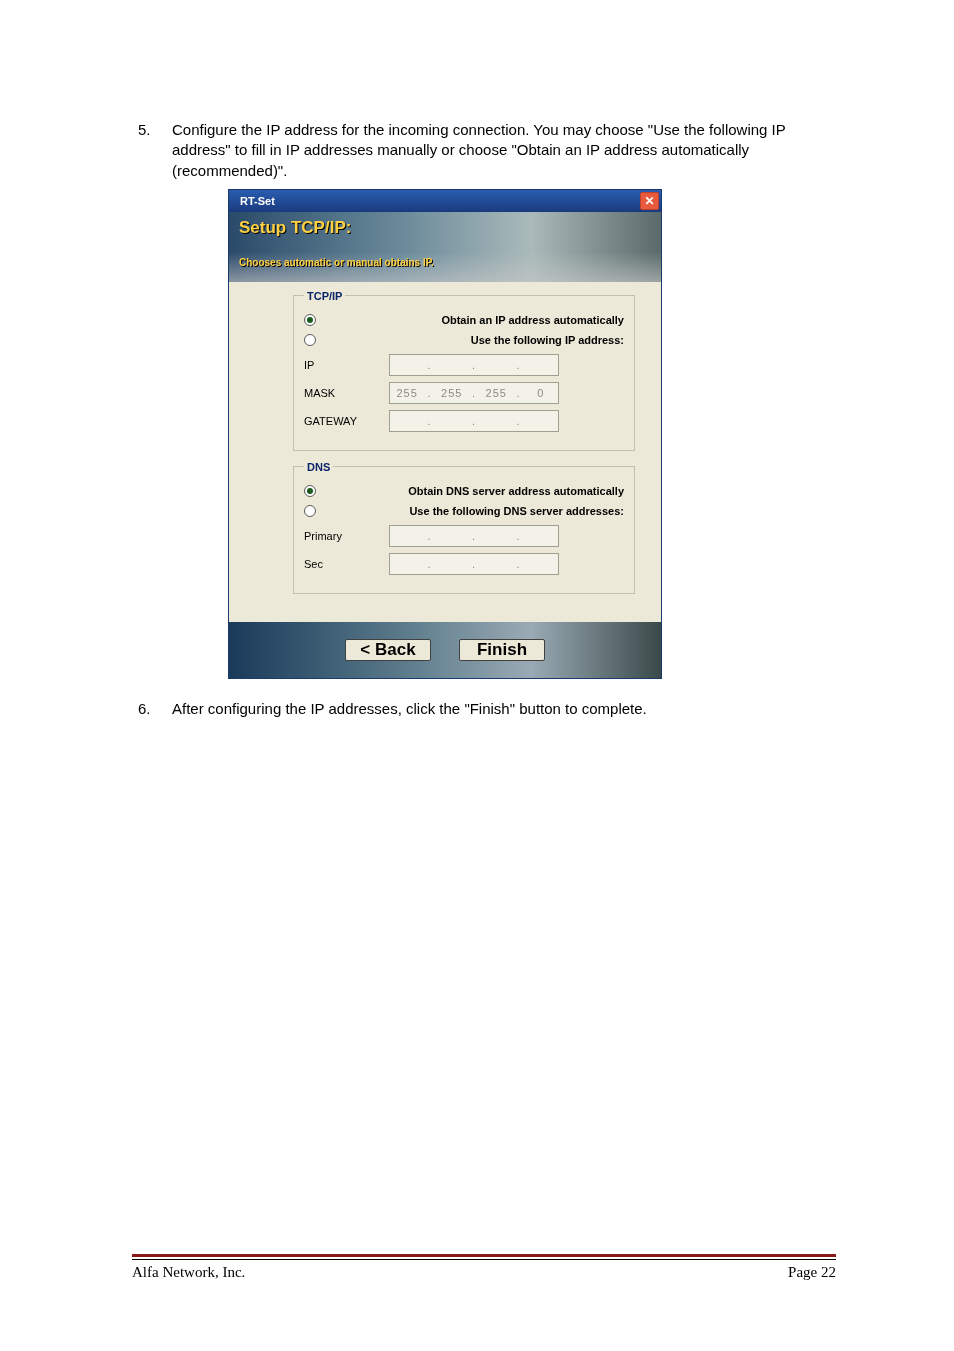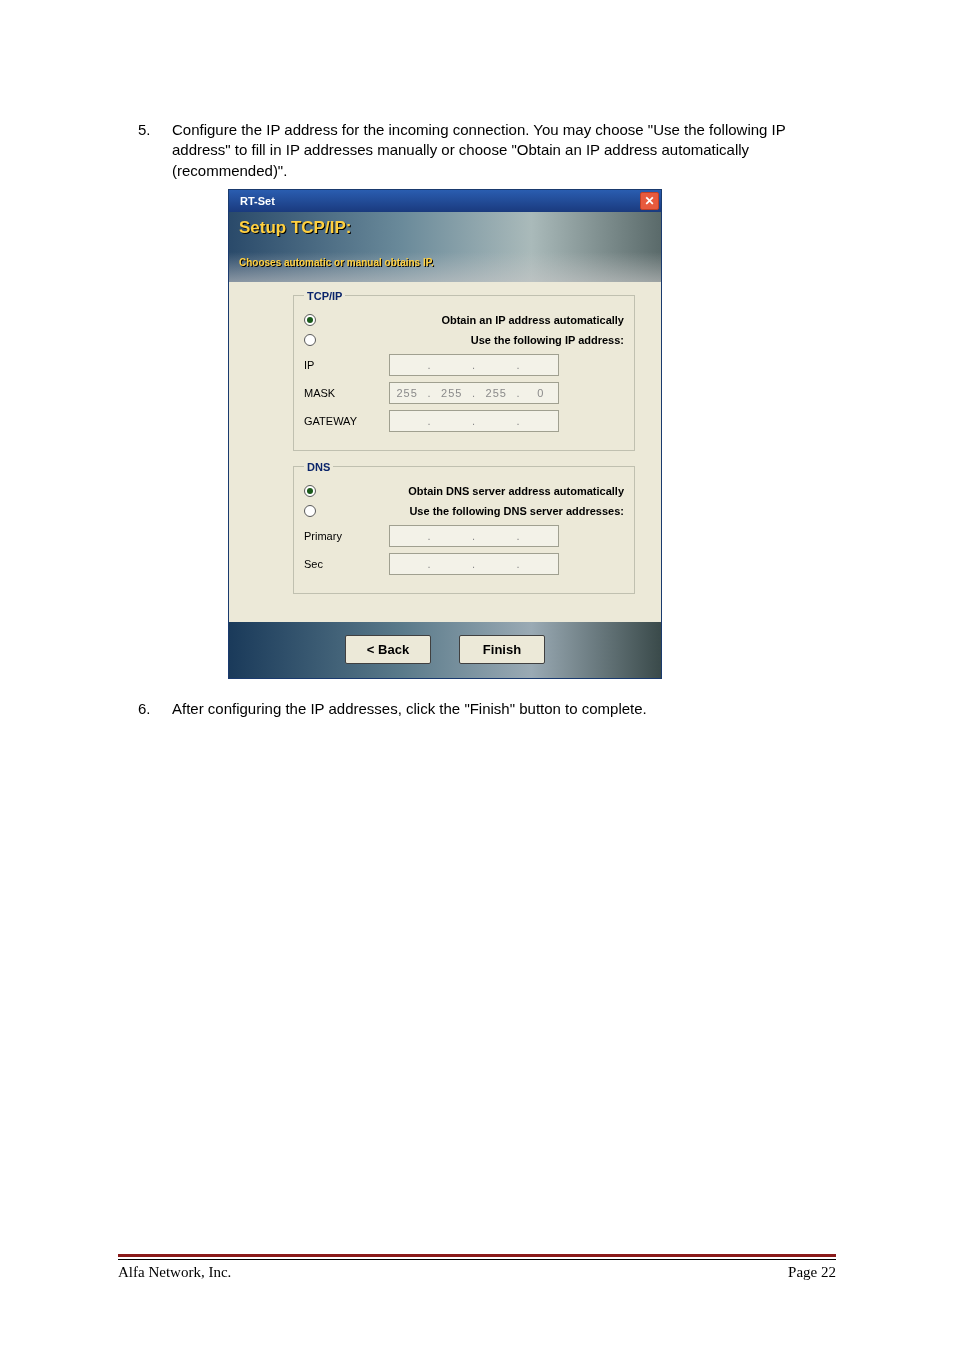--- a/index.html
+++ b/index.html
@@ -141,32 +141,32 @@
   .ipbox.disabled { background: #f3f2e8; }
   .ipoct { width: 30px; text-align: center; }
   .ipdot { width: 6px; text-align:center; }
 
   .button-bar {
     height: 56px;
     background: linear-gradient(90deg, #1a3a5a 0%, #5a7a8a 40%, #9aaab4 70%, #3a4a4a 100%);
     display:flex; align-items:center; justify-content:center; gap:28px;
   }
   .winbtn {
-    width: 86px; height: 29px;
+    width: 86px; height: 22px;
     background: #ece9d8;
     border: 1px solid #404040;
     border-radius: 2px;
-    font-size: 13px;
+    font-size: 17px;
     font-weight: bold;
     display:flex; align-items:center; justify-content:center;
   }
 
   .footer {
     position: absolute;
-    left: 118px; right: 118px;
+    left: 132px; right: 118px;
     bottom: 70px;
   }
   .footer .rule1 {
     height: 3px; background: #8a1a1a; margin-bottom: 2px;
   }
   .footer .rule2 {
     height: 1px; background: #000; margin-bottom: 4px;
   }
   .footer .row {
     display:flex; justify-content:space-between;

